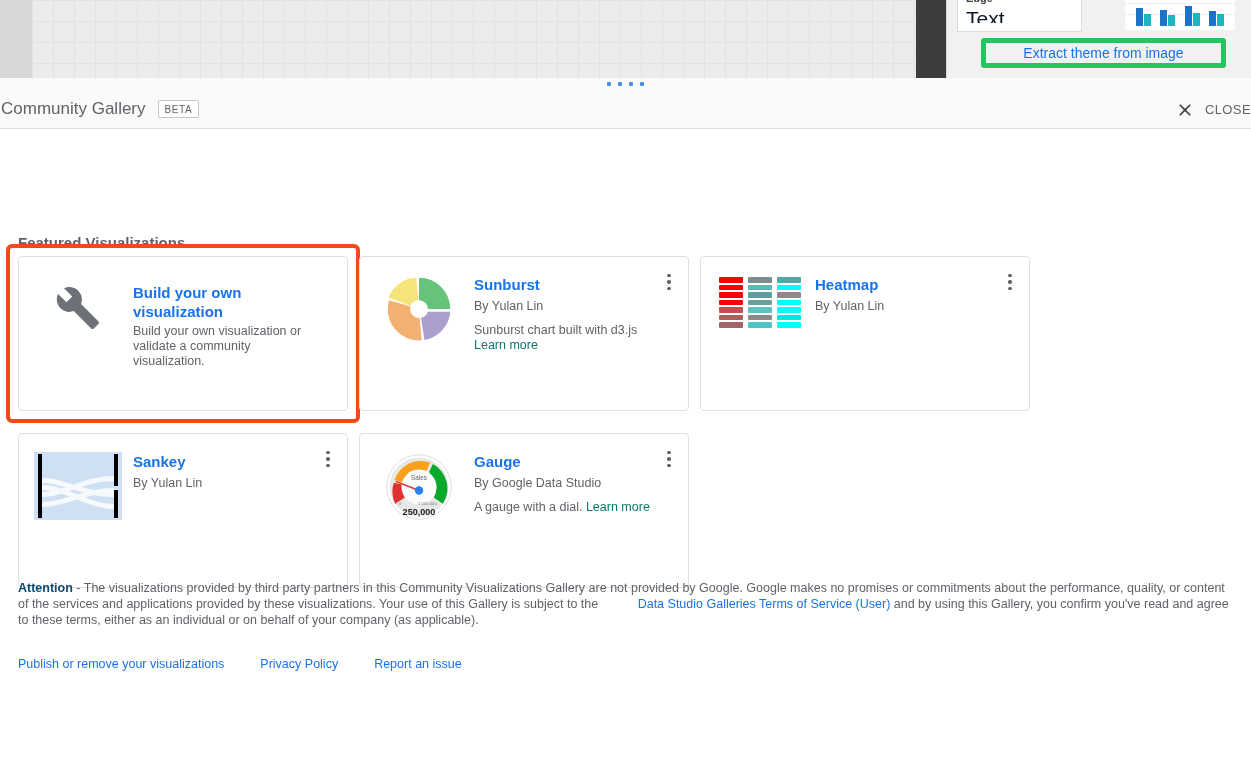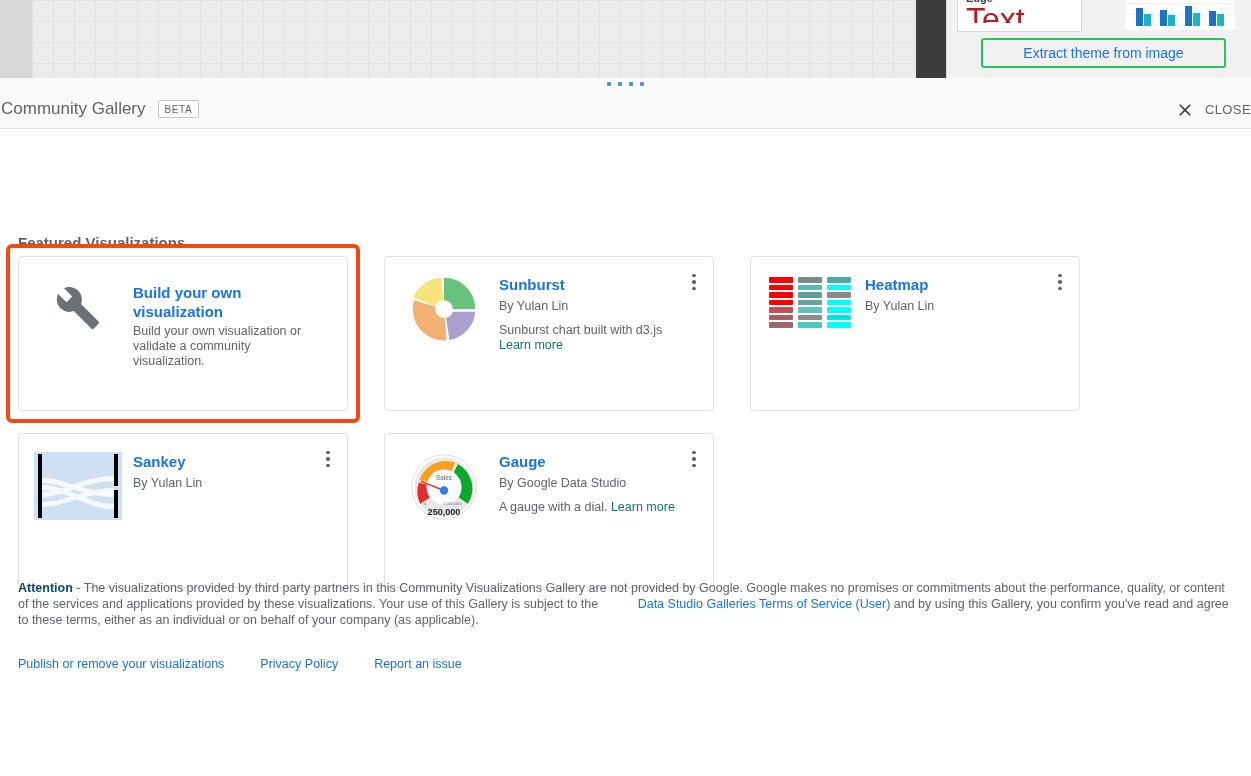--- a/index.html
+++ b/index.html
@@ -39,37 +39,37 @@
   }
   .bg-theme-card {
     position: absolute; left: 10px; top: -14px; width: 125px; height: 46px;
     background: #ffffff; border: 1px solid #dadada;
     padding: 4px 8px;
   }
   .bg-theme-edge {
     font-size: 11px; font-weight: bold; color: #3c4043; line-height: 14px;
   }
   .bg-theme-text {
-    font-size: 32px; color: #b91c1c; line-height: 28px;
+    font-size: 21px; color: #0f172a; line-height: 28px;
     overflow: hidden; height: 18px;
   }
   .bg-minichart {
     position: absolute; left: 178px; top: -8px; width: 110px; height: 38px;
     background: #ffffff;
     background-image: linear-gradient(to bottom, transparent 11px, #eeeeee 11px, #eeeeee 12px, transparent 12px),
                       linear-gradient(to bottom, transparent 22px, #eeeeee 22px, #eeeeee 23px, transparent 23px);
     display: flex; align-items: flex-end; justify-content: space-around;
     padding: 0 6px 4px 6px;
   }
   .mini-bar-pair { display: flex; align-items: flex-end; gap: 1px; }
   .mini-bar-a { width: 7px; background: #1a73c8; }
   .mini-bar-b { width: 7px; background: #1bb6c1; }
   .bg-extract-btn {
     position: absolute; left: 34px; top: 38px; width: 245px; height: 30px;
-    border: 2px solid #22c55e; border-radius: 3px; background: #f1f1f1;
+    border: 5px solid #22c55e; border-radius: 3px; background: #f1f1f1;
     color: #1a73e8; font-size: 14px;
     display: flex; align-items: center; justify-content: center;
     cursor: pointer;
   }
 
   
   #dialog {
     position: absolute; left: 0; top: 78px; width: 1251px; height: 698px;
     background: #ffffff;
   }
@@ -105,21 +105,21 @@
   
   #dialog-body { position: absolute; left: 0; top: 52px; width: 1251px; height: 646px; background: #fff; }
   #section-title {
     position: absolute; left: 18px; top: 104px;
     font-size: 15px; font-weight: bold; color: #5f6368;
   }
 
   #cards-grid {
     position: absolute; left: 18px; top: 126px; width: 1060px;
   }
-  .card-row { display: flex; gap: 36px; margin-bottom: 22px; }
+  .card-row { display: flex; gap: 11px; margin-bottom: 22px; }
 
   .card-slot { position: relative; }
   .card-slot.highlighted {
     outline: 4px solid #f04a19;
     outline-offset: 0px;
     padding: 8px;
     margin: -8px;
     border-radius: 2px;
   }
   .card {

